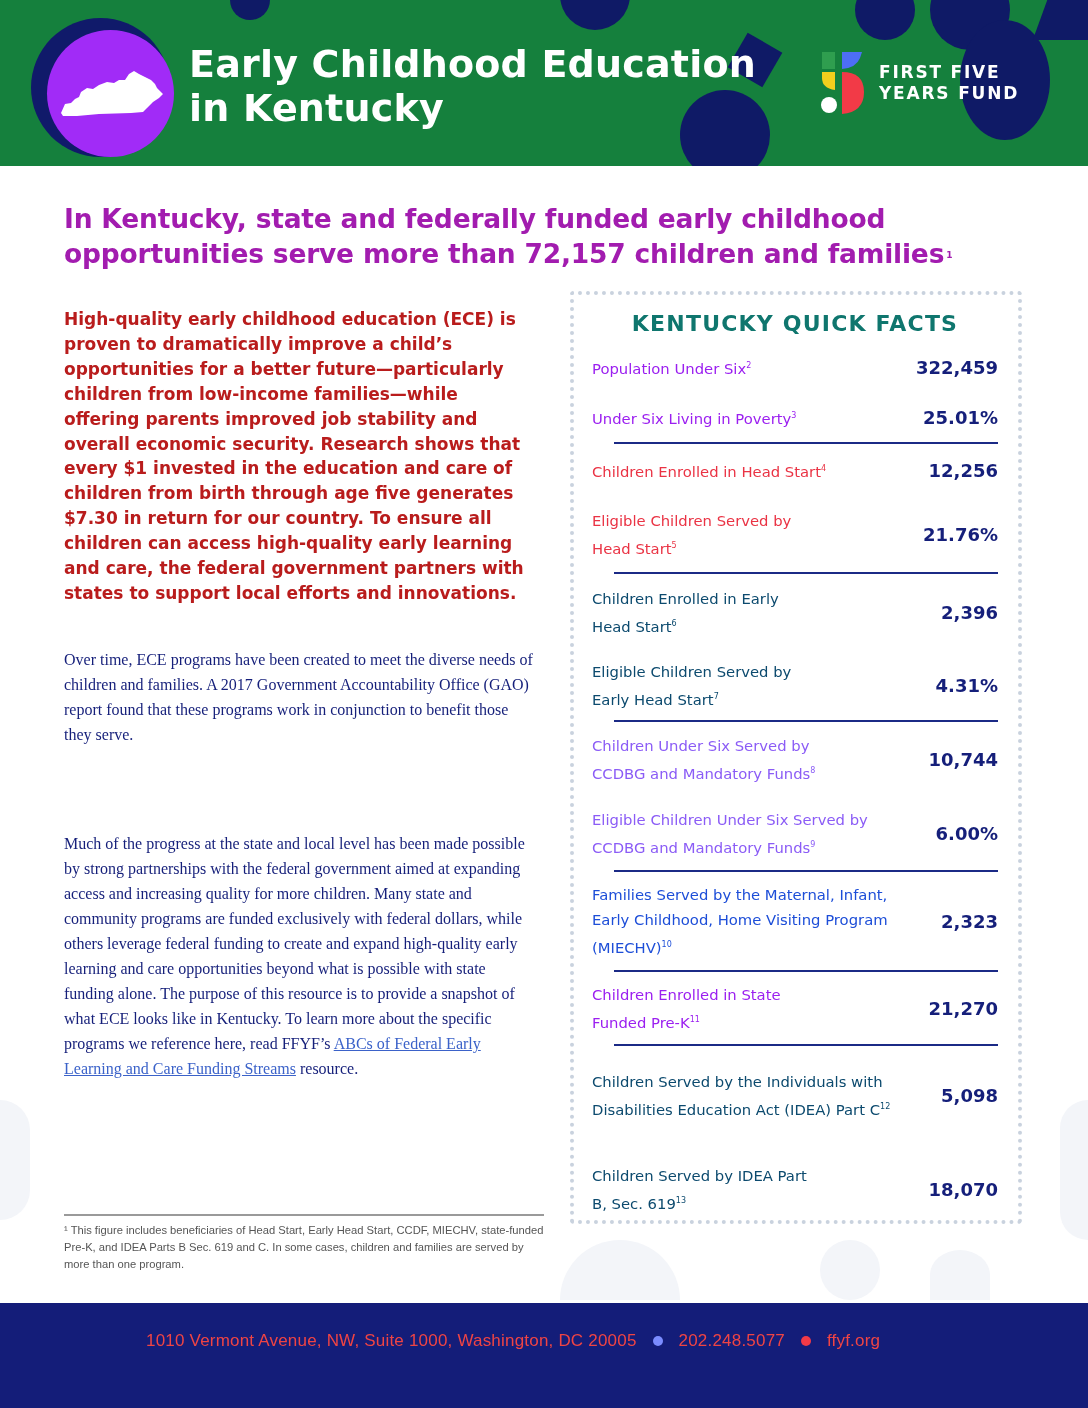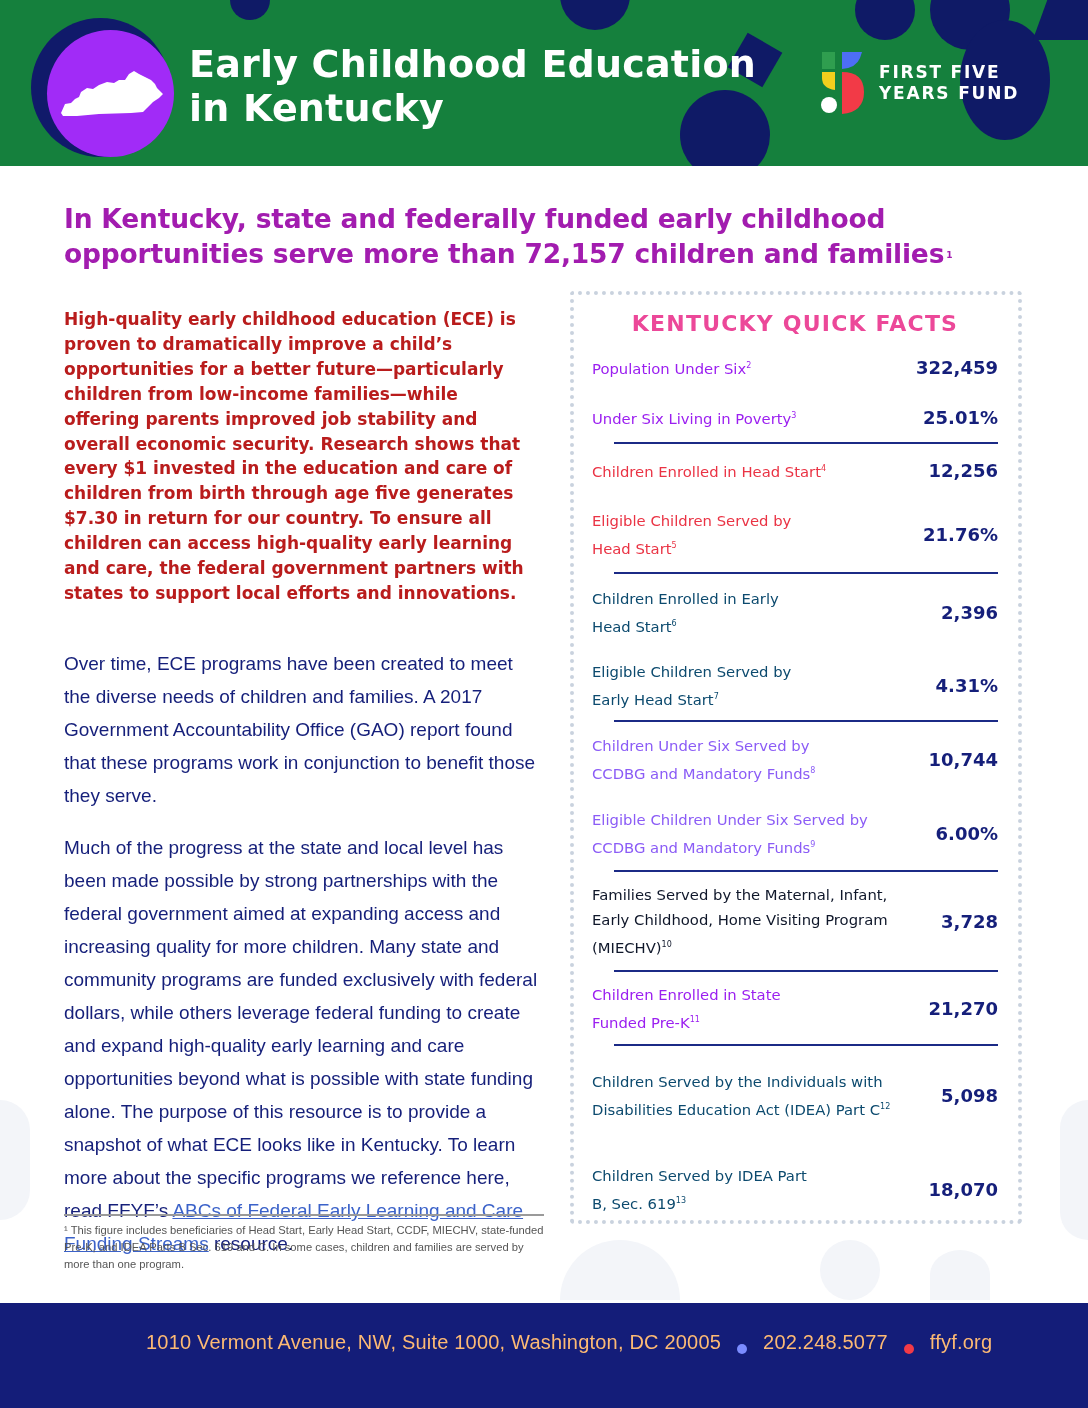--- a/index.html
+++ b/index.html
@@ -15,47 +15,47 @@
   .title { position: absolute; left: 189px; top: 42px; font-family: "DejaVu Sans", sans-serif; font-weight: bold; font-size: 38px; line-height: 44px; color: #ffffff; letter-spacing: 0.2px; }
   .logo { position: absolute; left: 820px; top: 52px; width: 46px; height: 62px; }
   .logo-text { position: absolute; left: 879px; top: 62px; font-family: "DejaVu Sans", sans-serif; font-weight: bold; font-size: 17px; line-height: 21px; color: #ffffff; letter-spacing: 1.8px; }
 
   
   .headline { position: absolute; left: 64px; top: 201px; width: 900px; font-family: "DejaVu Sans", sans-serif; font-weight: bold; font-size: 26.5px; line-height: 35px; color: #a21caf; letter-spacing: -0.2px; }
   .headline sup { font-size: 9px; vertical-align: top; position: relative; top: 2px; margin-left: 2px; }
 
   
   .intro { position: absolute; left: 64px; top: 307px; width: 470px; font-family: "DejaVu Sans", sans-serif; font-weight: bold; font-size: 17px; line-height: 24.9px; color: #b91c1c; }
-  .para { position: absolute; left: 64px; width: 475px; font-family: Liberation Sans, sans-serif; font-size: 19px; line-height: 33px; color: #151f7a; }
+  .para { position: absolute; left: 64px; width: 475px; font-family: Liberation Serif, serif; font-size: 16px; line-height: 25px; color: #151f7a; }
   .para.p2 { top: 647px; }
   .para.p3 { top: 787px; margin-top: 44px; }
   .para a { color: #3b62c9; text-decoration: underline; }
   .fn-rule { position: absolute; left: 64px; top: 1214px; width: 480px; height: 2px; background: #9a9a9a; }
   .footnote { position: absolute; left: 64px; top: 1222px; width: 485px; font-size: 11.2px; line-height: 17px; color: #555555; }
 
   
   .facts { position: absolute; left: 570px; top: 291px; width: 452px; height: 933px; border: 4px dotted #c9d2de; border-radius: 4px; padding: 14px 20px 0 18px; }
-  .facts-title { text-align: center; font-family: "DejaVu Sans", sans-serif; font-weight: bold; font-size: 22px; letter-spacing: 1.2px; color: #ec4899; margin-top: 2px; margin-bottom: 6px; }
+  .facts-title { text-align: center; font-family: "DejaVu Sans", sans-serif; font-weight: bold; font-size: 22px; letter-spacing: 1.2px; color: #0f766e; margin-top: 2px; margin-bottom: 6px; }
   .fact { display: flex; align-items: center; justify-content: space-between; }
   .fact .lbl { font-family: "DejaVu Sans", sans-serif; font-weight: normal; font-size: 14.8px; line-height: 25px; }
   .fact .lbl sup { font-size: 8px; }
   .fact .val { font-family: "DejaVu Sans", sans-serif; font-weight: bold; font-size: 18px; color: #151f7a; text-align: right; white-space: nowrap; }
   .rule { height: 2px; background: #1b2a86; margin-left: 22px; }
   .purple { color: #9b1ff0; }
   .red { color: #ea3344; }
   .blue { color: #0c4a6e; }
   .green { color: #8b5cf6; }
-  .pink { color: #0f172a; }
+  .pink { color: #1d4ed8; }
 
   
   .bgshape { position: absolute; background: #f3f5f9; }
 
   
   .footer { position: absolute; left: 0; top: 1303px; width: 1088px; height: 105px; background: #141d79; }
-  .footer-row { position: absolute; left: 146px; top: 28px; display: flex; align-items: flex-end; font-size: 20px; color: #fdba74; letter-spacing: 0.2px; }
+  .footer-row { position: absolute; left: 146px; top: 28px; display: flex; align-items: center; font-size: 17px; color: #ef4444; letter-spacing: 0.2px; }
   .dot { display: inline-block; width: 10px; height: 10px; border-radius: 50%; margin: 0 16px; }
 </style>
 </head>
 <body>
 
 <div class="header">
   <div class="deco c" style="left:230px;top:-20px;width:40px;height:40px;"></div>
   <div class="deco c" style="left:560px;top:-40px;width:70px;height:70px;"></div>
   <div class="deco c" style="left:680px;top:90px;width:90px;height:90px;"></div>
   <div class="deco" style="left:735px;top:40px;width:40px;height:40px;transform:rotate(30deg);"></div>
@@ -143,21 +143,21 @@
         <div class="lbl green" style="max-width: 260px;"><span>Children Under Six Served by CCDBG and Mandatory Funds</span><sup>8</sup></div>
         <div class="val">10,744</div>
       </div>
       <div class="fact" style="height: 74px;">
         <div class="lbl green" style="max-width: 300px;"><span>Eligible Children Under Six Served by CCDBG and Mandatory Funds</span><sup>9</sup></div>
         <div class="val">6.00%</div>
       </div>
       <div class="rule"></div>
       <div class="fact" style="height: 98px;">
         <div class="lbl pink" style="max-width: 330px;"><span>Families Served by the Maternal, Infant, Early Childhood, Home Visiting Program (MIECHV)</span><sup>10</sup></div>
-        <div class="val">3,728</div>
+        <div class="val">2,323</div>
       </div>
       <div class="rule"></div>
       <div class="fact" style="height: 72px;">
         <div class="lbl purple" style="max-width: 230px;"><span>Children Enrolled in State Funded Pre-K</span><sup>11</sup></div>
         <div class="val">21,270</div>
       </div>
       <div class="rule"></div>
       <div class="fact" style="height: 98px;">
         <div class="lbl blue" style="max-width: 330px;"><span>Children Served by the Individuals with Disabilities Education Act (IDEA) Part C</span><sup>12</sup></div>
         <div class="val">5,098</div>

